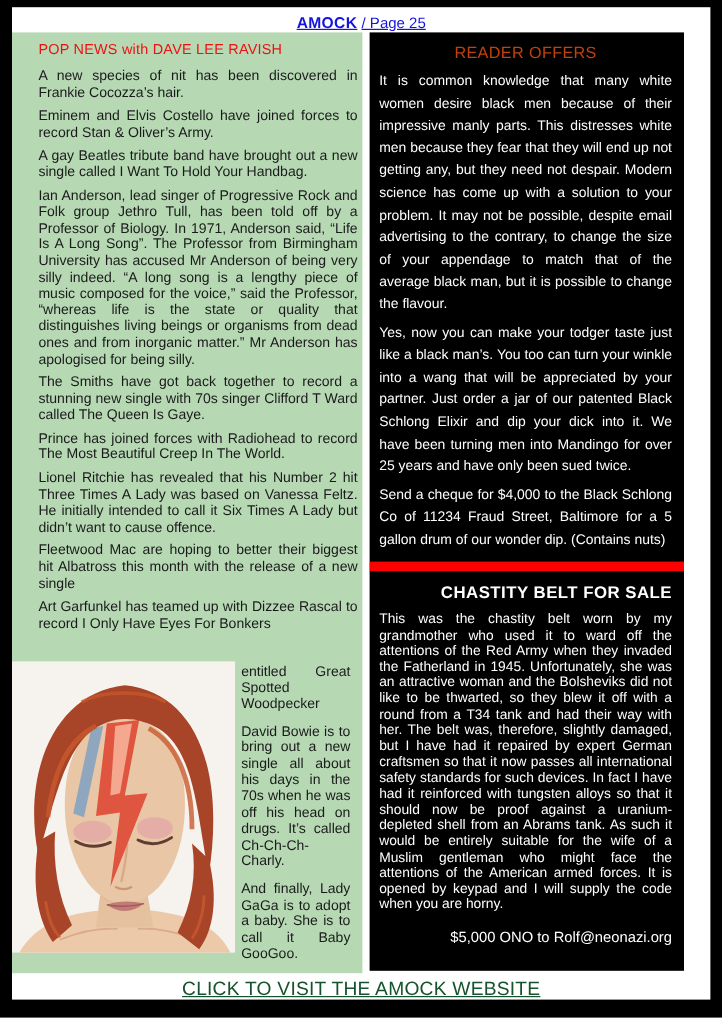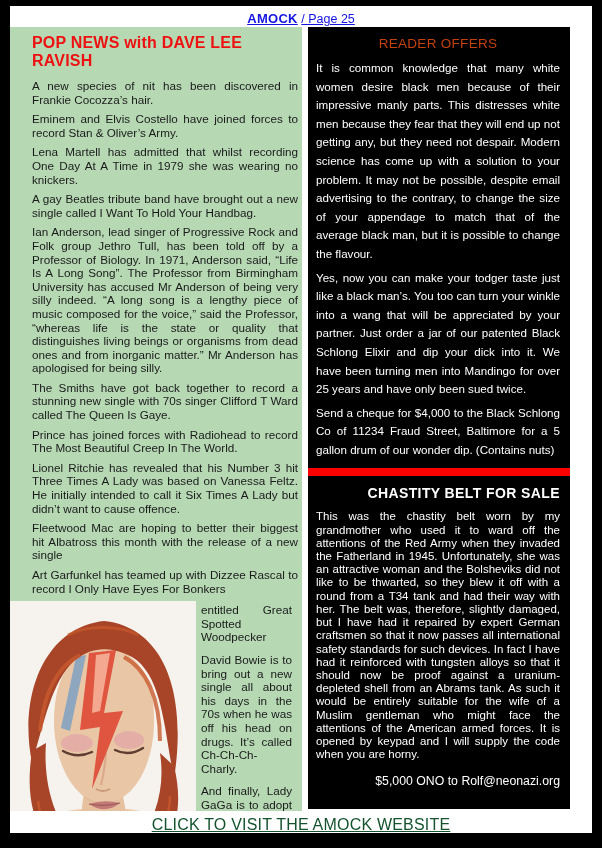--- a/index.html
+++ b/index.html
@@ -33,22 +33,22 @@
     height: 784px;
     margin-right: 6px;
     background: #b6d9b4;
     display: flex;
     flex-direction: column;
     overflow: hidden;
     color: #1a1a1a;
   }
   .pop-title {
     color: #ee1111;
-    font-weight: bold;
-    font-size: 16px;
+    font-weight: normal;
+    font-size: 12px;
     padding: 7px 12px 0 22px;
     letter-spacing: .2px;
   }
   .pop-body { padding: 9px 4px 0 22px; }
   .pop-body p {
     font-size: 11.7px;
     line-height: 13.6px;
     text-align: justify;
     margin-bottom: 6px;
   }
@@ -127,26 +127,25 @@
     <a class="page-link">/ Page 25</a>
   </div>
 
   <div class="columns">
 
     <div class="left-col">
       <div class="pop-title">POP NEWS with DAVE LEE RAVISH</div>
       <div class="pop-body">
         <p>A new species of nit has been discovered in Frankie Cocozza’s hair.</p>
         <p>Eminem and Elvis Costello have joined forces to record Stan &amp; Oliver’s Army.</p>
-        <p>Lena Martell has admitted that whilst recording One Day At A Time in 1979 she was wearing no knickers.</p>
         <p>A gay Beatles tribute band have brought out a new single called I Want To Hold Your Handbag.</p>
         <p>Ian Anderson, lead singer of Progressive Rock and Folk group Jethro Tull, has been told off by a Professor of Biology. In 1971, Anderson said, “Life Is A Long Song”. The Professor from Birmingham University has accused Mr Anderson of being very silly indeed. “A long song is a lengthy piece of music composed for the voice,” said the Professor, “whereas life is the state or quality that distinguishes living beings or organisms from dead ones and from inorganic matter.” Mr Anderson has apologised for being silly.</p>
         <p>The Smiths have got back together to record a stunning new single with 70s singer Clifford T Ward called The Queen Is Gaye.</p>
         <p>Prince has joined forces with Radiohead to record The Most Beautiful Creep In The World.</p>
-        <p>Lionel Ritchie has revealed that his Number 3 hit Three Times A Lady was based on Vanessa Feltz. He initially intended to call it Six Times A Lady but didn’t want to cause offence.</p>
+        <p>Lionel Ritchie has revealed that his Number 2 hit Three Times A Lady was based on Vanessa Feltz. He initially intended to call it Six Times A Lady but didn’t want to cause offence.</p>
         <p>Fleetwood Mac are hoping to better their biggest hit Albatross this month with the release of a new single</p>
         <p>Art Garfunkel has teamed up with Dizzee Rascal to record I Only Have Eyes For Bonkers</p>
       </div>
       <div class="bottom-section">
 
         <svg class="bowie-img" viewBox="0 0 186 243" aria-hidden="true">
           <rect x="0" y="0" width="186" height="243" fill="#f6f3ee"></rect>
 
           <path d="M6,243 C20,218 48,210 72,208 L118,208 C150,212 172,222 182,243 Z" fill="#ecc9a9"></path>
           <path d="M40,232 C60,224 75,222 88,223" stroke="#d8ab8a" stroke-width="1.5" fill="none"></path>

